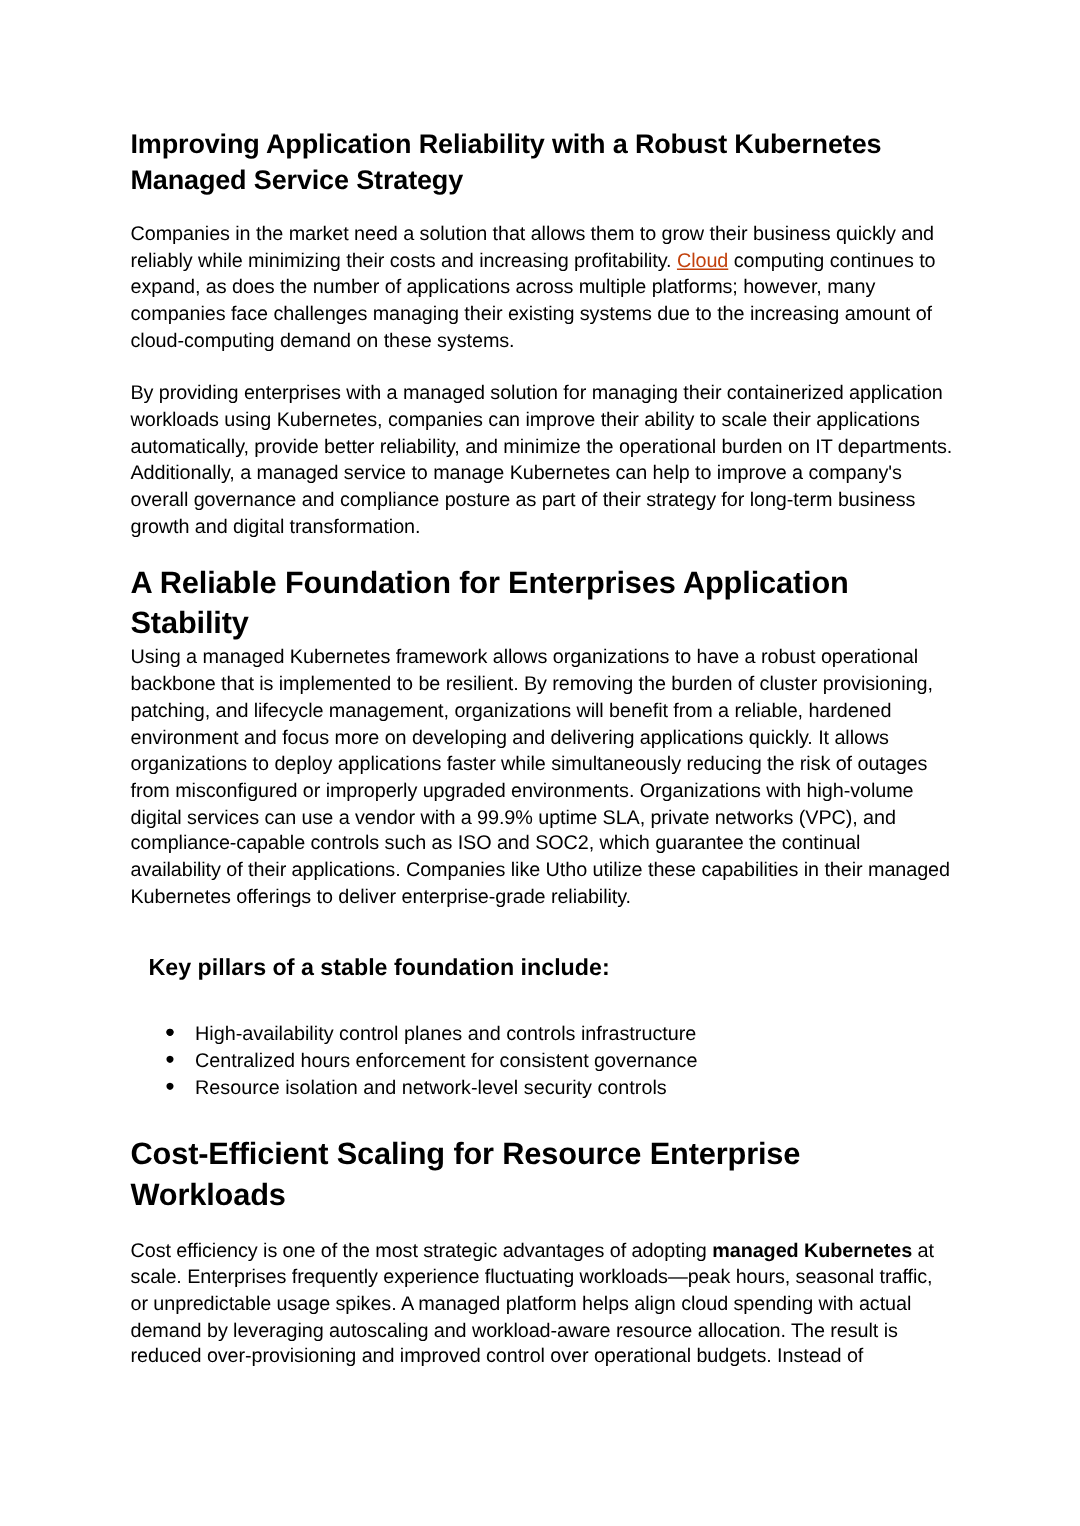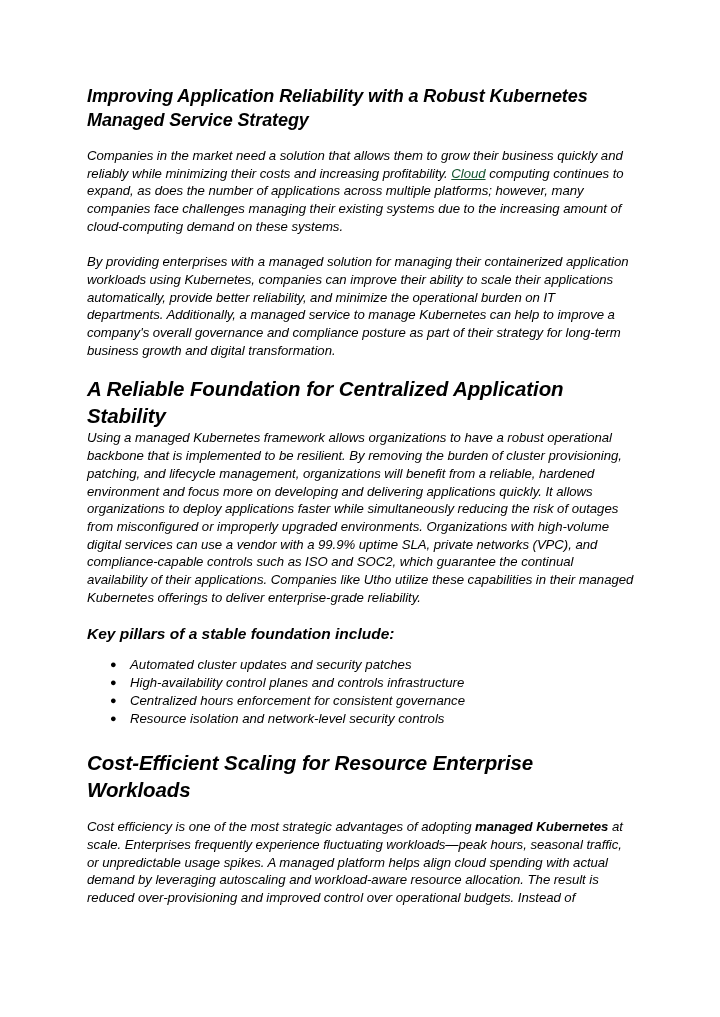--- a/index.html
+++ b/index.html
@@ -13,21 +13,20 @@
       overflow: hidden;
       position: relative;
       font-family: "Liberation Sans", sans-serif;
       color: #000000;
     }
     .page {
       position: absolute;
       left: 87px;
       top: 84px;
       width: 548px;
-      font-style: italic;
     }
     .title {
       font-size: 18px;
       font-weight: bold;
       line-height: 24px;
       margin: 0 0 15px 0;
       letter-spacing: -0.1px;
     }
     p.body {
       font-size: 13.2px;
@@ -40,24 +39,24 @@
       font-size: 20.5px;
       font-weight: bold;
       line-height: 27px;
       margin: 0;
       letter-spacing: -0.1px;
     }
     .h3 {
       font-size: 15.5px;
       font-weight: bold;
       line-height: 20px;
-      margin: 0;
+      margin: 12px;
     }
     a.link {
-      color: #14532d;
+      color: #c2410c;
       text-decoration: underline;
     }
     ul.pillars {
       list-style: none;
       margin: 0;
       padding: 0;
     }
     ul.pillars li {
       position: relative;
       padding-left: 43px;
@@ -80,32 +79,32 @@
   <h1 class="title">Improving Application Reliability with a Robust Kubernetes Managed Service Strategy</h1>
 
   <p class="body"><span>Companies in the market need a solution that allows them to grow their business quickly and reliably while minimizing their costs and increasing profitability. </span><a class="link" href="#">Cloud</a><span> computing continues to expand, as does the number of applications across multiple platforms; however, many companies face challenges managing their existing systems due to the increasing amount of cloud-computing demand on these systems.</span></p>
 
   <div class="gap"></div>
 
   <p class="body">By providing enterprises with a managed solution for managing their containerized application workloads using Kubernetes, companies can improve their ability to scale their applications automatically, provide better reliability, and minimize the operational burden on IT departments. Additionally, a managed service to manage Kubernetes can help to improve a company's overall governance and compliance posture as part of their strategy for long-term business growth and digital transformation.</p>
 
   <div style="height:16px"></div>
 
-  <h2 class="h2">A Reliable Foundation for Centralized Application Stability</h2>
+  <h2 class="h2">A Reliable Foundation for Enterprises Application Stability</h2>
 
   <p class="body">Using a managed Kubernetes framework allows organizations to have a robust operational backbone that is implemented to be resilient. By removing the burden of cluster provisioning, patching, and lifecycle management, organizations will benefit from a reliable, hardened environment and focus more on developing and delivering applications quickly. It allows organizations to deploy applications faster while simultaneously reducing the risk of outages from misconfigured or improperly upgraded environments. Organizations with high-volume digital services can use a vendor with a 99.9% uptime SLA, private networks (VPC), and compliance-capable controls such as ISO and SOC2, which guarantee the continual availability of their applications. Companies like Utho utilize these capabilities in their managed Kubernetes offerings to deliver enterprise-grade reliability.</p>
 
   <div style="height:18px"></div>
 
   <h3 class="h3">Key pillars of a stable foundation include:</h3>
 
   <div style="height:12px"></div>
 
   <ul class="pillars">
-    <li><span class="bullet">●</span><span>Automated cluster updates and security patches</span></li>
+    <li><span class="bullet">●</span></li>
     <li><span class="bullet">●</span><span>High-availability control planes and controls infrastructure</span></li>
     <li><span class="bullet">●</span><span>Centralized hours enforcement for consistent governance</span></li>
     <li><span class="bullet">●</span><span>Resource isolation and network-level security controls</span></li>
   </ul>
 
   <div style="height:22px"></div>
 
   <h2 class="h2">Cost-Efficient Scaling for Resource Enterprise Workloads</h2>
 
   <div style="height:15px"></div>

